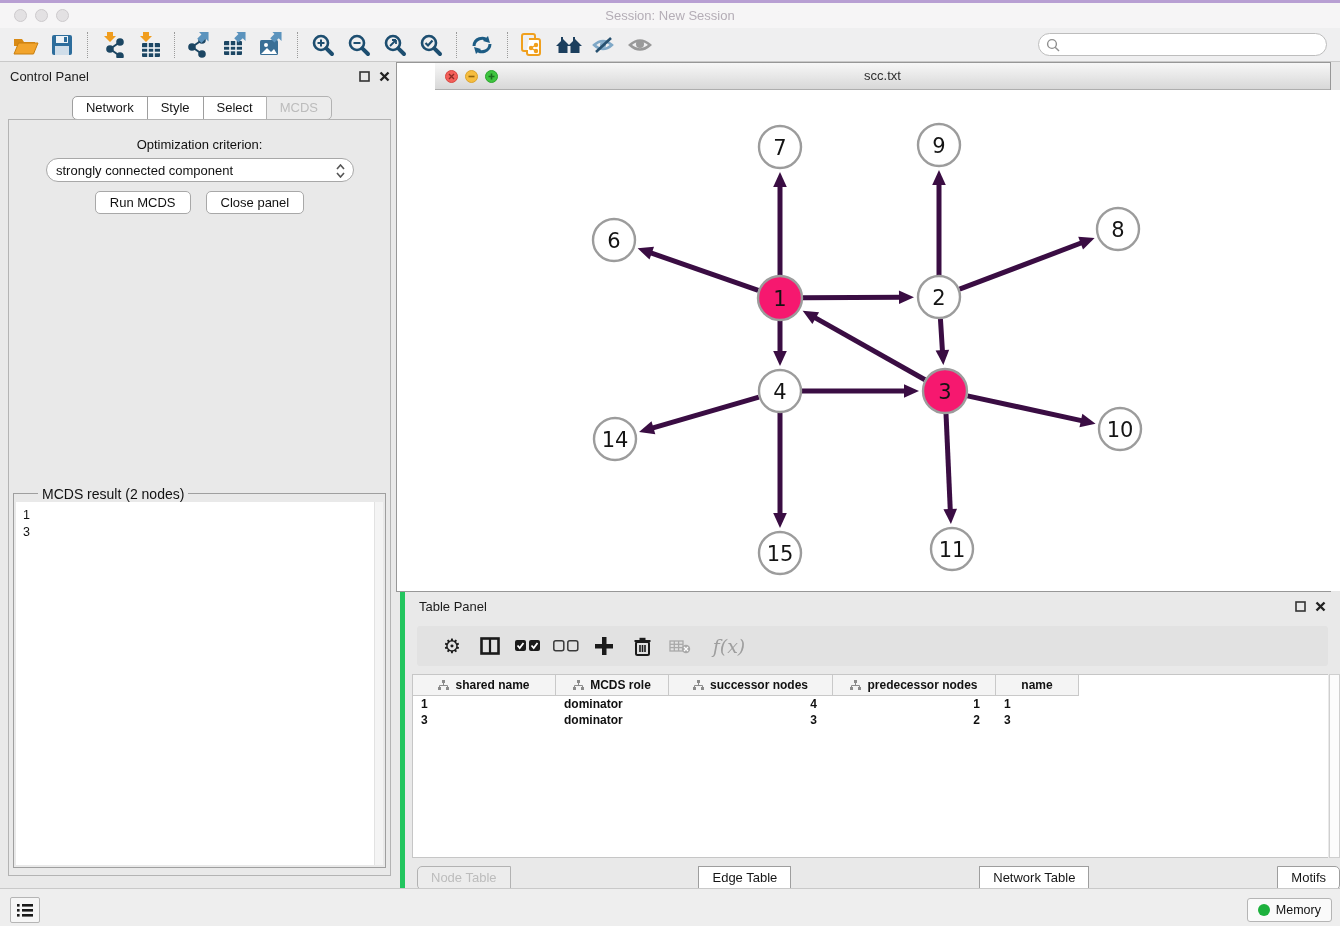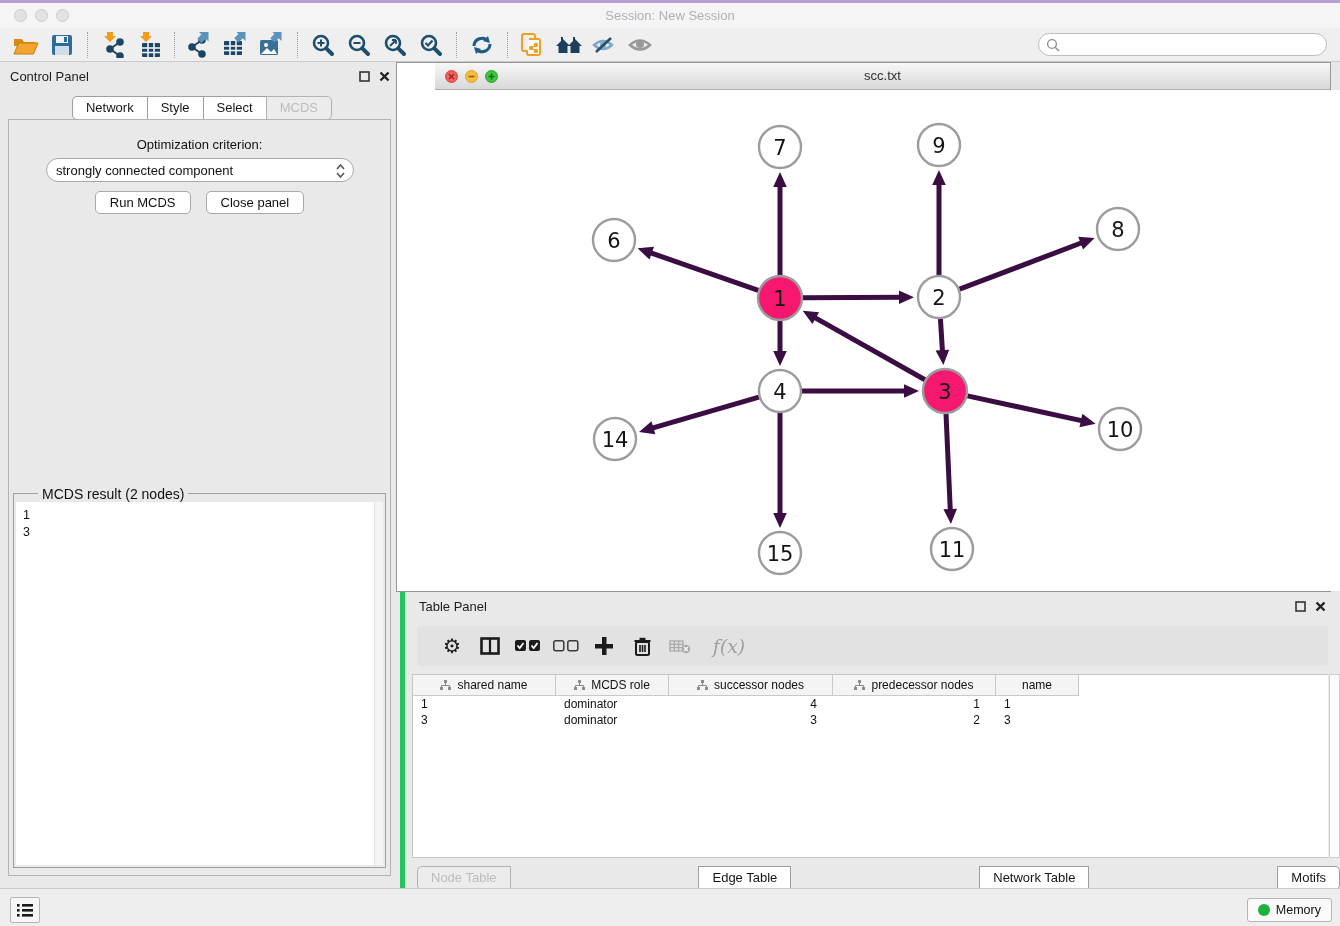--- a/index.html
+++ b/index.html
@@ -66,21 +66,21 @@
 
   
   .table-panel { position:absolute; left:405px; top:592px; width:935px; height:296px; background:#e9e9e9; }
   .tp-toolbar { position:absolute; left:12px; top:34px; width:911px; height:40px; background:#e2e2e2;
                 border-radius:3px; display:flex; align-items:center; gap:0; padding-left:16px; }
   .tp-ibtn { width:38px; height:34px; display:flex; align-items:center; justify-content:center;
              background:none; border:none; padding:0; cursor:default; }
   .gear-glyph { font-size:20px; color:#1b1b1b; line-height:1; }
   .fx-label { font-family:"DejaVu Serif", serif; font-style:italic; font-size:19px; color:#9e9e9e;margin-left:8px; }
   .tp-table { position:absolute; left:7px; top:82px; width:916px; height:184px; background:#fff;
-              border:1px solid #c6c6c6; border-right:none; }
+              border:1px solid #c6c6c6; border-right:none;font-weight:bold; }
   .thead { display:flex; height:21px; }
   .th { background:#f4f4f4; border-right:1px solid #c9c9c9; border-bottom:1px solid #c9c9c9;
         display:flex; align-items:center; justify-content:center; gap:6px; font-size:12px; color:#111; }
   .th .sp { flex:0 0 auto; }
   .trow { display:flex; height:16px; }
   .td { font-size:12px; color:#101010; display:flex; align-items:center; overflow:hidden; }
   .td.l { justify-content:flex-start; padding-left:8px; }
   .td.r { justify-content:flex-end; padding-right:16px; }
   .v-track { position:absolute; right:0; top:82px; width:11px; height:184px; background:#fcfcfc;
              border:1px solid #cfcfcf; }

